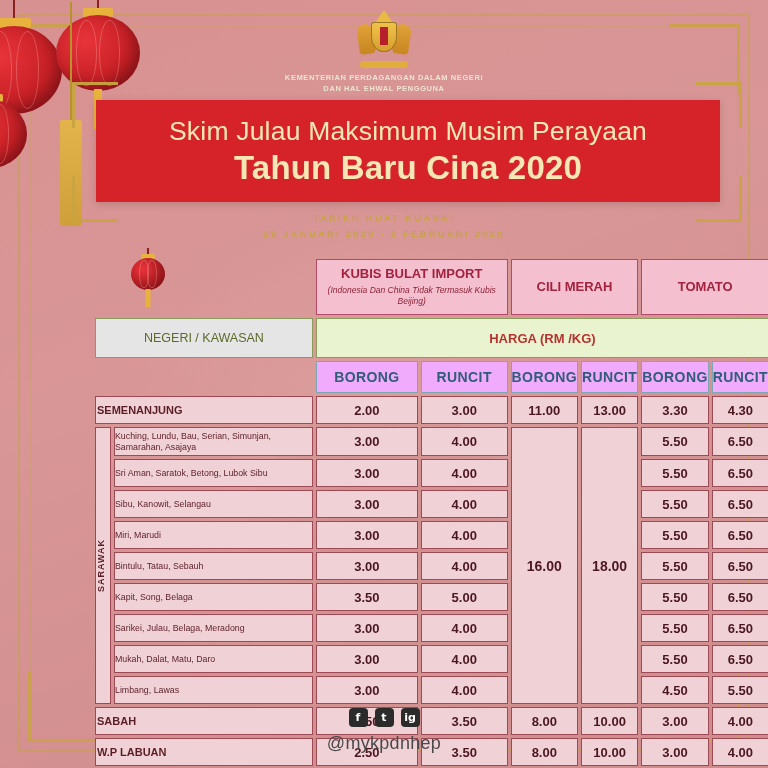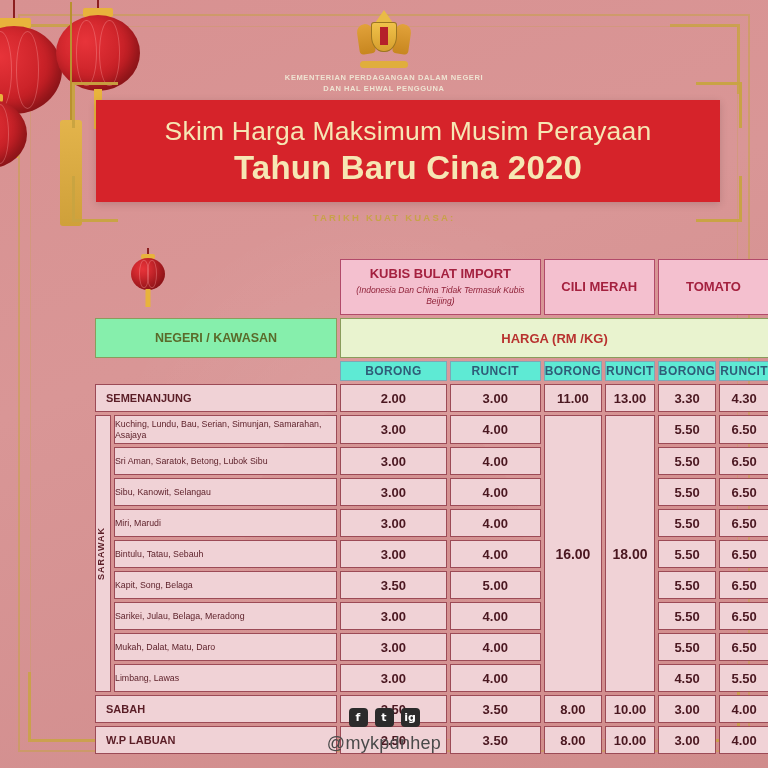--- a/index.html
+++ b/index.html
@@ -186,40 +186,40 @@
     color:#a4213f; text-align:center; font-weight:bold;
     font-size:13px; height:56px; padding:4px 6px; line-height:1.15;
   }
   .prod-head .sub {
     display:block; font-size:8.5px; font-style:italic; font-weight:normal;
     margin-top:3px; color:#8f2138; line-height:1.25;
   }
   .spacer-cell { background:transparent; border:none; }
 
   .negeri-head {
-    background:#86efac; border:1.5px solid #8a9c5c;
-    color:#5a6a2a; font-weight:bold; font-size:12.5px;
+    background:#e5e5e5; border:1.5px solid #8a9c5c;
+    color:#5a6a2a; font-weight:normal; font-size:12.5px;
     text-align:center; height:40px;
   }
   .harga-head {
     background:#e9f3cf; border:1.5px solid #8a9c5c;
     color:#b8322f; font-weight:bold; font-size:13px; text-align:center; height:40px;
   }
 
   .sub-head {
-    background:#5eead4; border:1px solid #7fa6b5;
-    color:#2f5d78; font-weight:bold; font-size:12px; text-align:center; height:20px;
+    background:#f0abfc; border:1px solid #7fa6b5;
+    color:#2f5d78; font-weight:bold; font-size:14px; text-align:center; height:32px;
     letter-spacing:.4px;
   }
   .blank-head { background:transparent; border:none; }
 
   .region-cell {
     background:#f0d2d6; border:1px solid #9c4a56;
     color:#5a1d26; font-size:11px; font-weight:bold;
-    padding:4px 10px; height:28px;
+    padding:4px 1px; height:28px;
   }
   .region-cell.small { font-size:8.8px; font-weight:normal; line-height:1.22; padding:3px 0; }
   .price-cell {
     background:#f0d2d6; border:1px solid #9c4a56;
     color:#4a1720; font-size:13px; font-weight:bold; text-align:center; height:28px;
   }
   .price-cell.merged { font-size:14px; }
   .sarawak-label {
     background:#f0d2d6; border:1px solid #9c4a56;
     width:16px; color:#5a1d26; font-size:9px; font-weight:bold;
@@ -289,26 +289,27 @@
     <div>DAN HAL EHWAL PENGGUNA</div>
   </div>
 </div>
 
 <div class="banner-bracket tl"></div>
 <div class="banner-bracket tr"></div>
 <div class="banner-bracket bl"></div>
 <div class="banner-bracket br"></div>
 
 <div class="banner">
-  <div class="t1">Skim Harga Maksimum Musim Perayaan</div>
+  <div class="t1">Skim Julau Maksimum Musim Perayaan</div>
   <div class="t2">Tahun Baru Cina 2020</div>
 </div>
 
 <div class="effdate">
   <div>TARIKH KUAT KUASA:</div>
+  <div>20 JANUARI 2020 - 2 FEBRUARI 2020</div>
 </div>
 
 <div class="table-wrap">
   <table>
     <tbody id="table-body">
         <tr>
           <td class="spacer-cell" colspan="2"></td>
           <td class="prod-head" colspan="2"><span>KUBIS BULAT IMPORT</span><span class="sub">(Indonesia Dan China Tidak Termasuk Kubis Beijing)</span></td>
           <td class="prod-head" colspan="2"><span>CILI MERAH</span></td>
           <td class="prod-head" colspan="2"><span>TOMATO</span></td>

